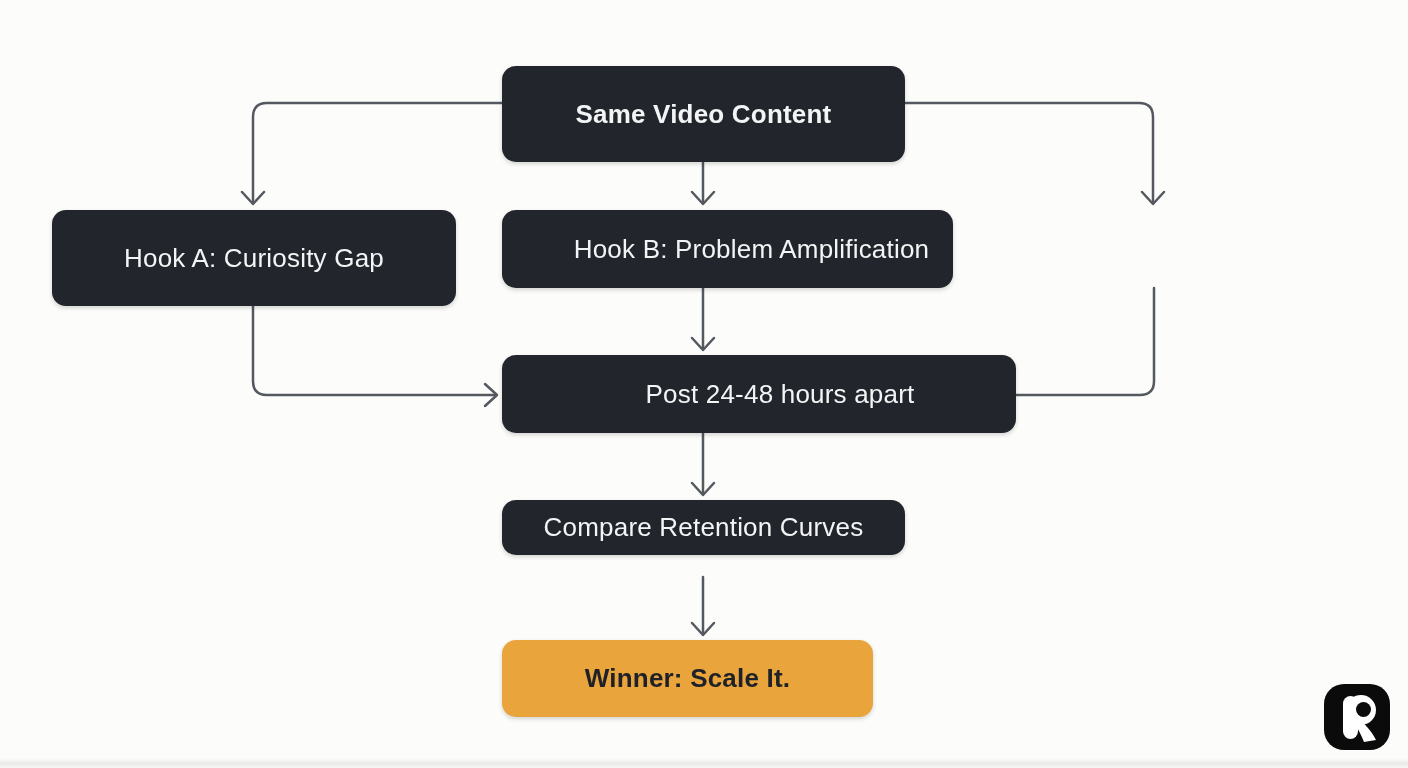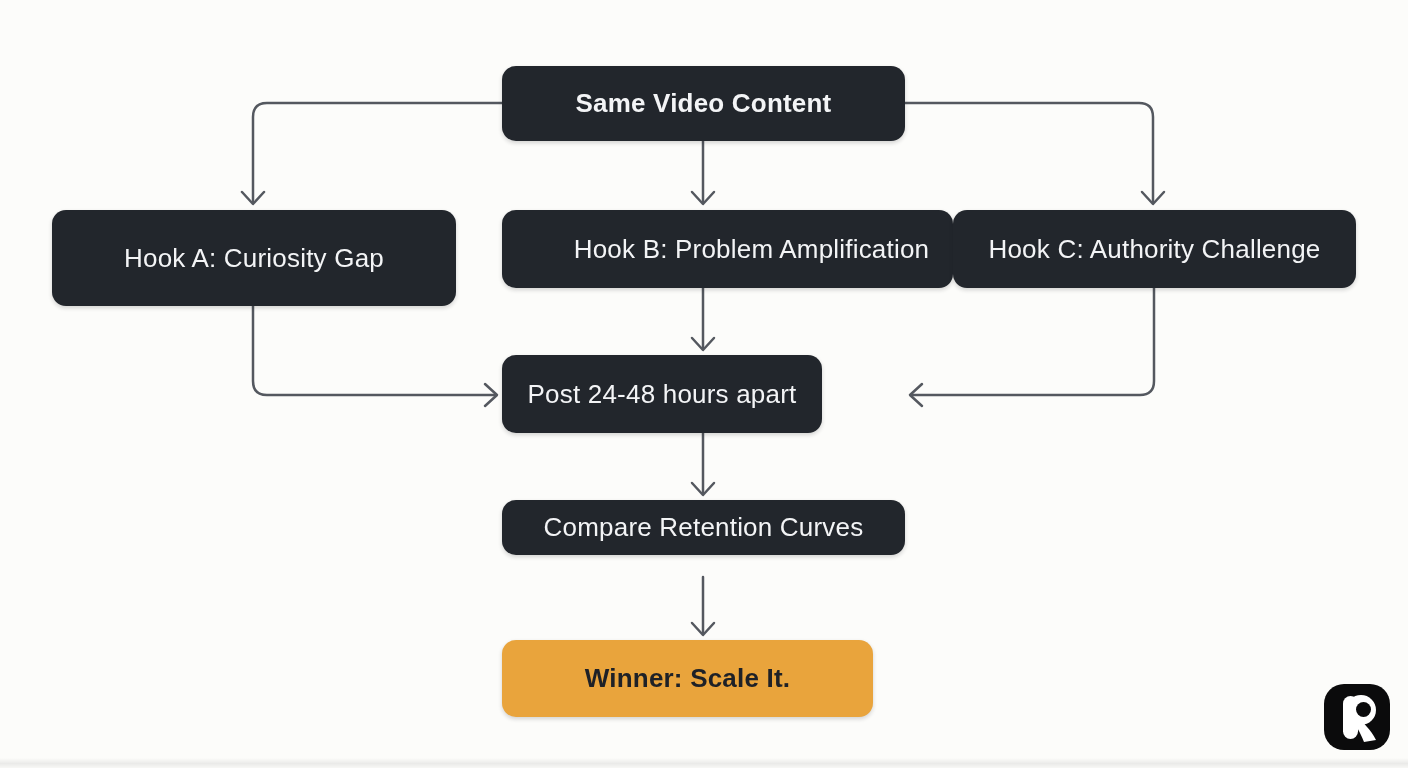--- a/index.html
+++ b/index.html
@@ -30,25 +30,25 @@
     letter-spacing: 0.2px;
     box-shadow: 0 2px 4px rgba(20,22,26,0.18);
     white-space: nowrap;
   }
   .node.bold { font-weight: 700; }
   .node.accent {
     background: #e9a43c;
     color: #1e2127;
     font-weight: 700;
   }
-  #node-source  { left: 502px; top: 66px;  width: 403px; height: 75px; }
+  #node-source  { left: 502px; top: 66px;  width: 403px; height: 96px; }
   #node-hook-a  { left: 52px;  top: 210px; width: 404px; height: 96px; }
   #node-hook-b  { left: 502px; top: 210px; width: 403px; height: 78px; padding-left: 48px; }
   #node-hook-c  { left: 953px; top: 210px; width: 403px; height: 78px; }
-  #node-post    { left: 502px; top: 355px; width: 320px; height: 78px; }
+  #node-post    { left: 502px; top: 355px; width: 472px; height: 78px; padding-left: 42px; }
   #node-compare { left: 502px; top: 500px; width: 403px; height: 55px; }
   #node-winner  { left: 502px; top: 640px; width: 371px; height: 77px; }
 
   svg.connectors {
     position: absolute;
     left: 0; top: 0;
     width: 1408px;
     height: 768px;
     pointer-events: none;
   }
@@ -112,21 +112,20 @@
     <path class="edge" d="M703,577 V633"></path>
     <path class="edge" d="M692,623 L703,635 L714,623"></path>
   </svg>
 
   <div class="node bold" id="node-source">Same Video Content</div>
 
   <div class="node" id="node-hook-a">Hook A: Curiosity Gap</div>
 
   <div class="node" id="node-hook-b">Hook B: Problem Amplification</div>
 
-  <div class="node" id="node-hook-c">Hook C: Authority Challenge</div>
 
   <div class="node" id="node-post">Post 24-48 hours apart</div>
 
   <div class="node" id="node-compare">Compare Retention Curves</div>
 
   <div class="node accent" id="node-winner">Winner: Scale It.</div>
 
   <div class="logo-badge">
     <svg width="66" height="66" viewBox="0 0 66 66">
       <rect x="19" y="12" width="15" height="43" rx="7.5" fill="#ffffff"></rect>

